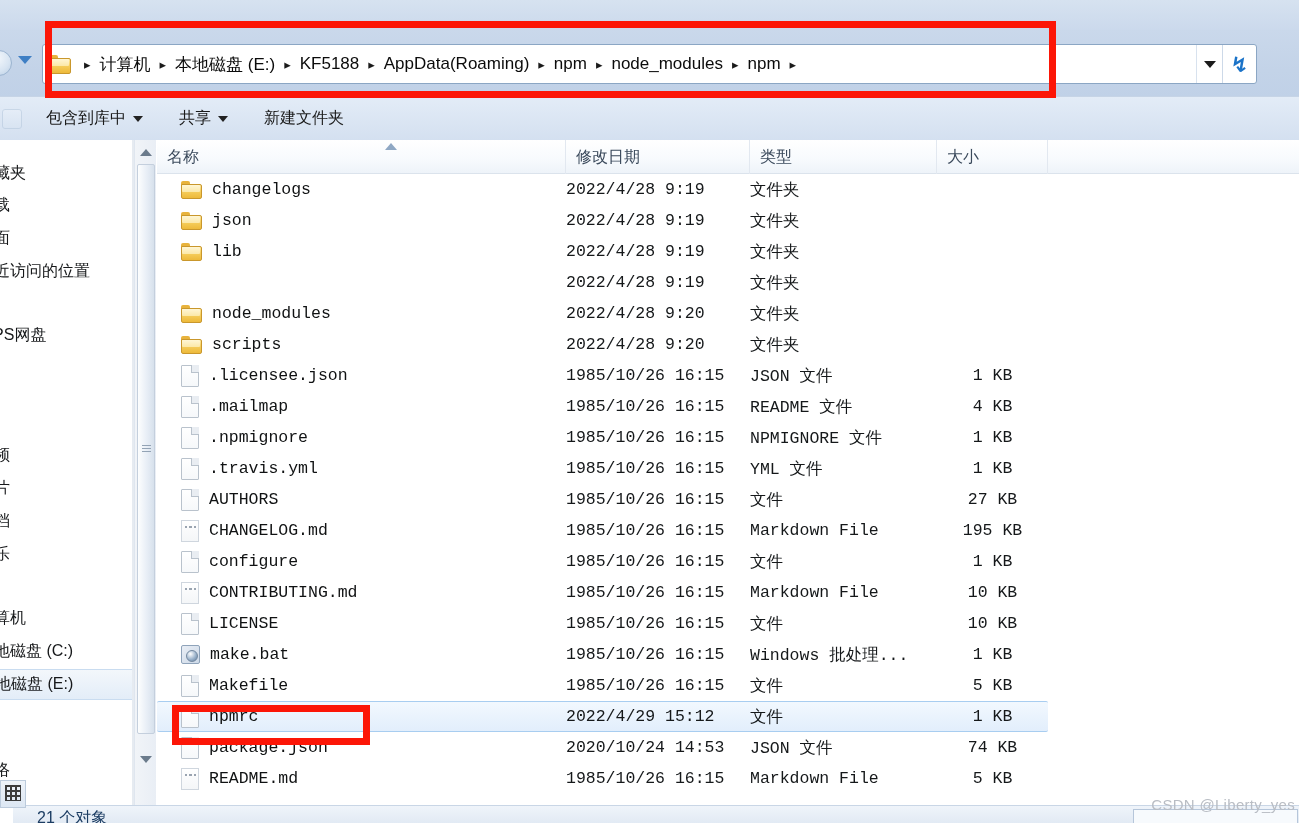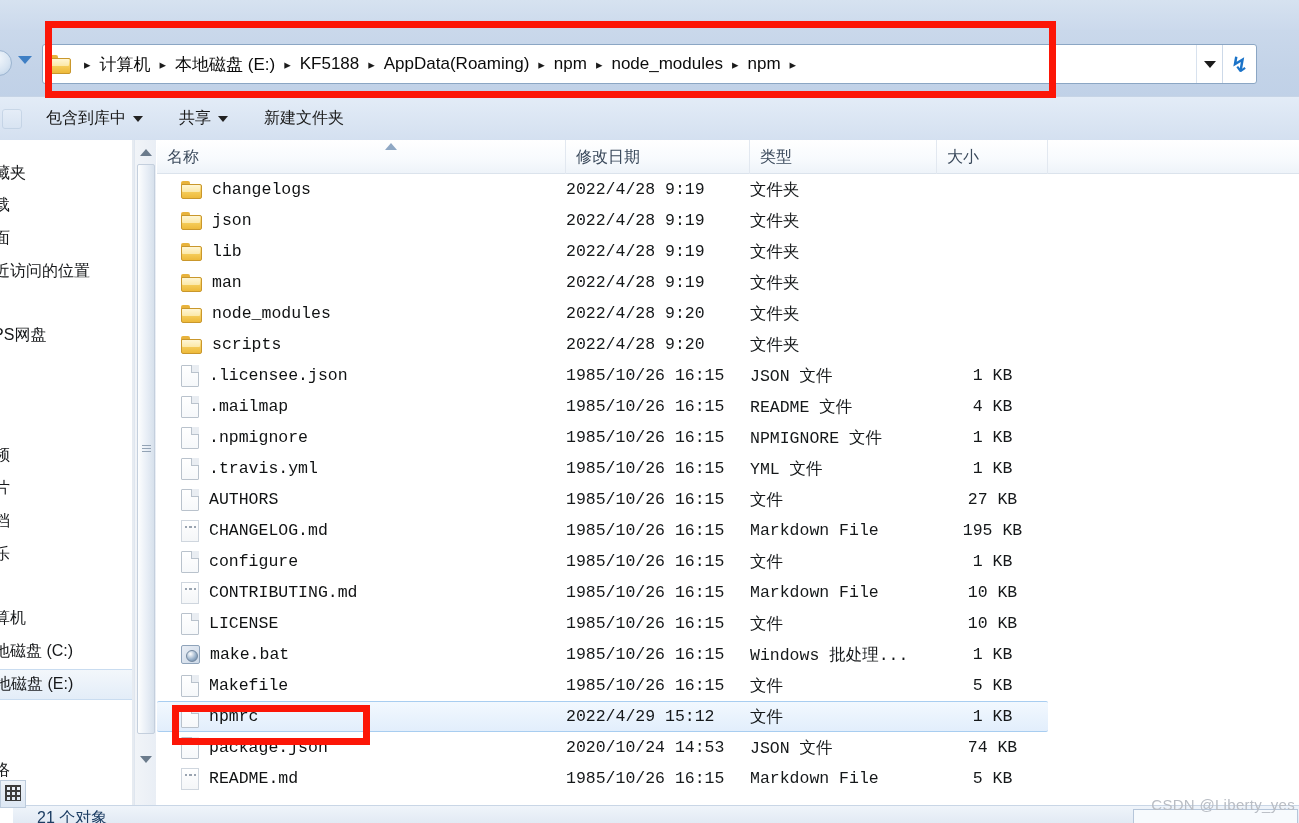--- a/index.html
+++ b/index.html
@@ -553,28 +553,20 @@
               <span class="body"></span>
               <span class="flap"></span>
             </span>
             <span>lib</span>
           </div>
           <div class="cell-date">2022/4/28 9:19</div>
           <div class="cell-type">文件夹</div>
           <div class="cell-size"></div>
         </div>
         <div class="row">
-          <div class="cell-name">
-            <span class="icon-folder folder-glyph">
-              <span class="tab"></span>
-              <span class="body"></span>
-              <span class="flap"></span>
-            </span>
-            <span>man</span>
-          </div>
           <div class="cell-date">2022/4/28 9:19</div>
           <div class="cell-type">文件夹</div>
           <div class="cell-size"></div>
         </div>
         <div class="row">
           <div class="cell-name">
             <span class="icon-folder folder-glyph">
               <span class="tab"></span>
               <span class="body"></span>
               <span class="flap"></span>

